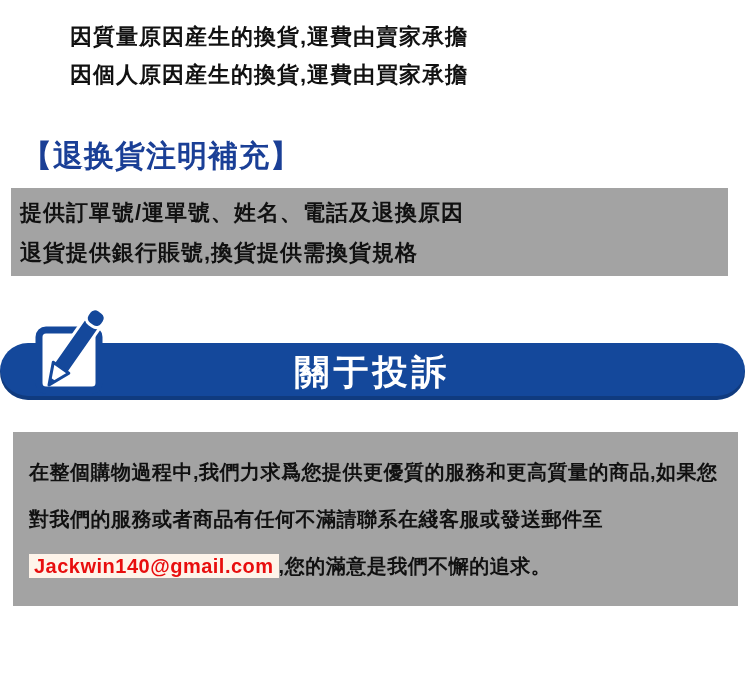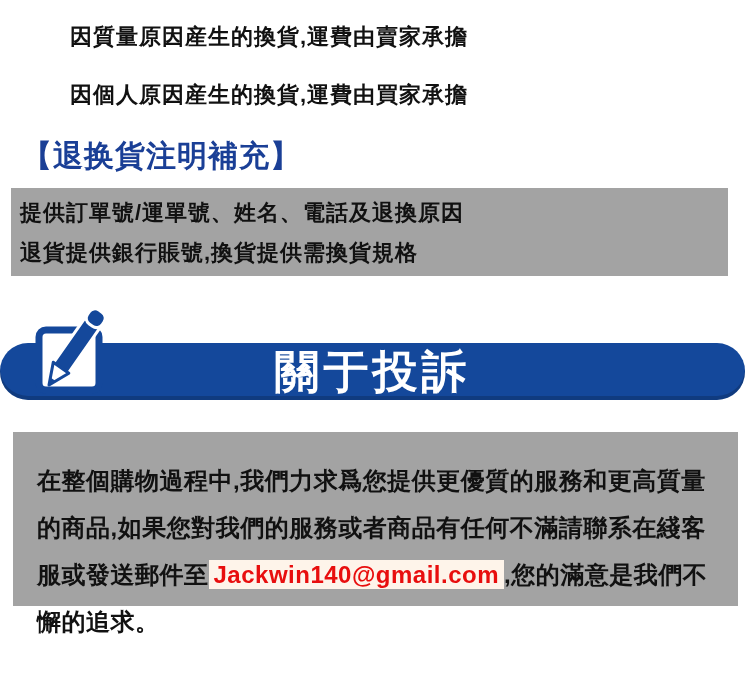--- a/index.html
+++ b/index.html
@@ -14,21 +14,21 @@
   .abs{position:absolute;}
   .policy-line{
     left:70px;
     font-size:22px;
     font-weight:600;
     letter-spacing:1px;
     color:#111111;
     white-space:nowrap;
   }
   .policy-1{top:22px;}
-  .policy-2{top:80px;}
+  .policy-2{top:60px;}
   .section-heading{
     left:22px;top:136px;
     font-size:30px;
     font-weight:700;
     color:#1A3F96;
     letter-spacing:1px;
     white-space:nowrap;
     text-align:center;
   }
   .cream-box{
@@ -51,38 +51,38 @@
     left:0;top:343px;
     width:745px;height:57px;
     background:#14489B;
     border-radius:28px;
     box-shadow:inset 0 -4px 0 rgba(0,0,0,0.18);
   }
   .banner-title{
     width:100%;
     text-align:center;
     line-height:57px;
-    font-size:45px;
+    font-size:35px;
     font-weight:700;
     letter-spacing:4px;
     color:#ffffff;
   }
   .note-icon{
     left:34px;top:-41px;
     width:84px;height:94px;
   }
   .box2{
     left:13px;top:432px;
     width:725px;height:174px;
     box-sizing:border-box;
     padding:9px 12px 0 8px;
   }
   .box2 p{
-    margin:16px;
-    font-size:24px;
+    margin:8px;
+    font-size:20px;
     font-weight:600;
     line-height:47px;
     letter-spacing:0.5px;
     color:#111111;
   }
   .email{
     color:#E80E0E;
     font-weight:700;
     background:#FEF4EA;
     padding:1px 5px;

